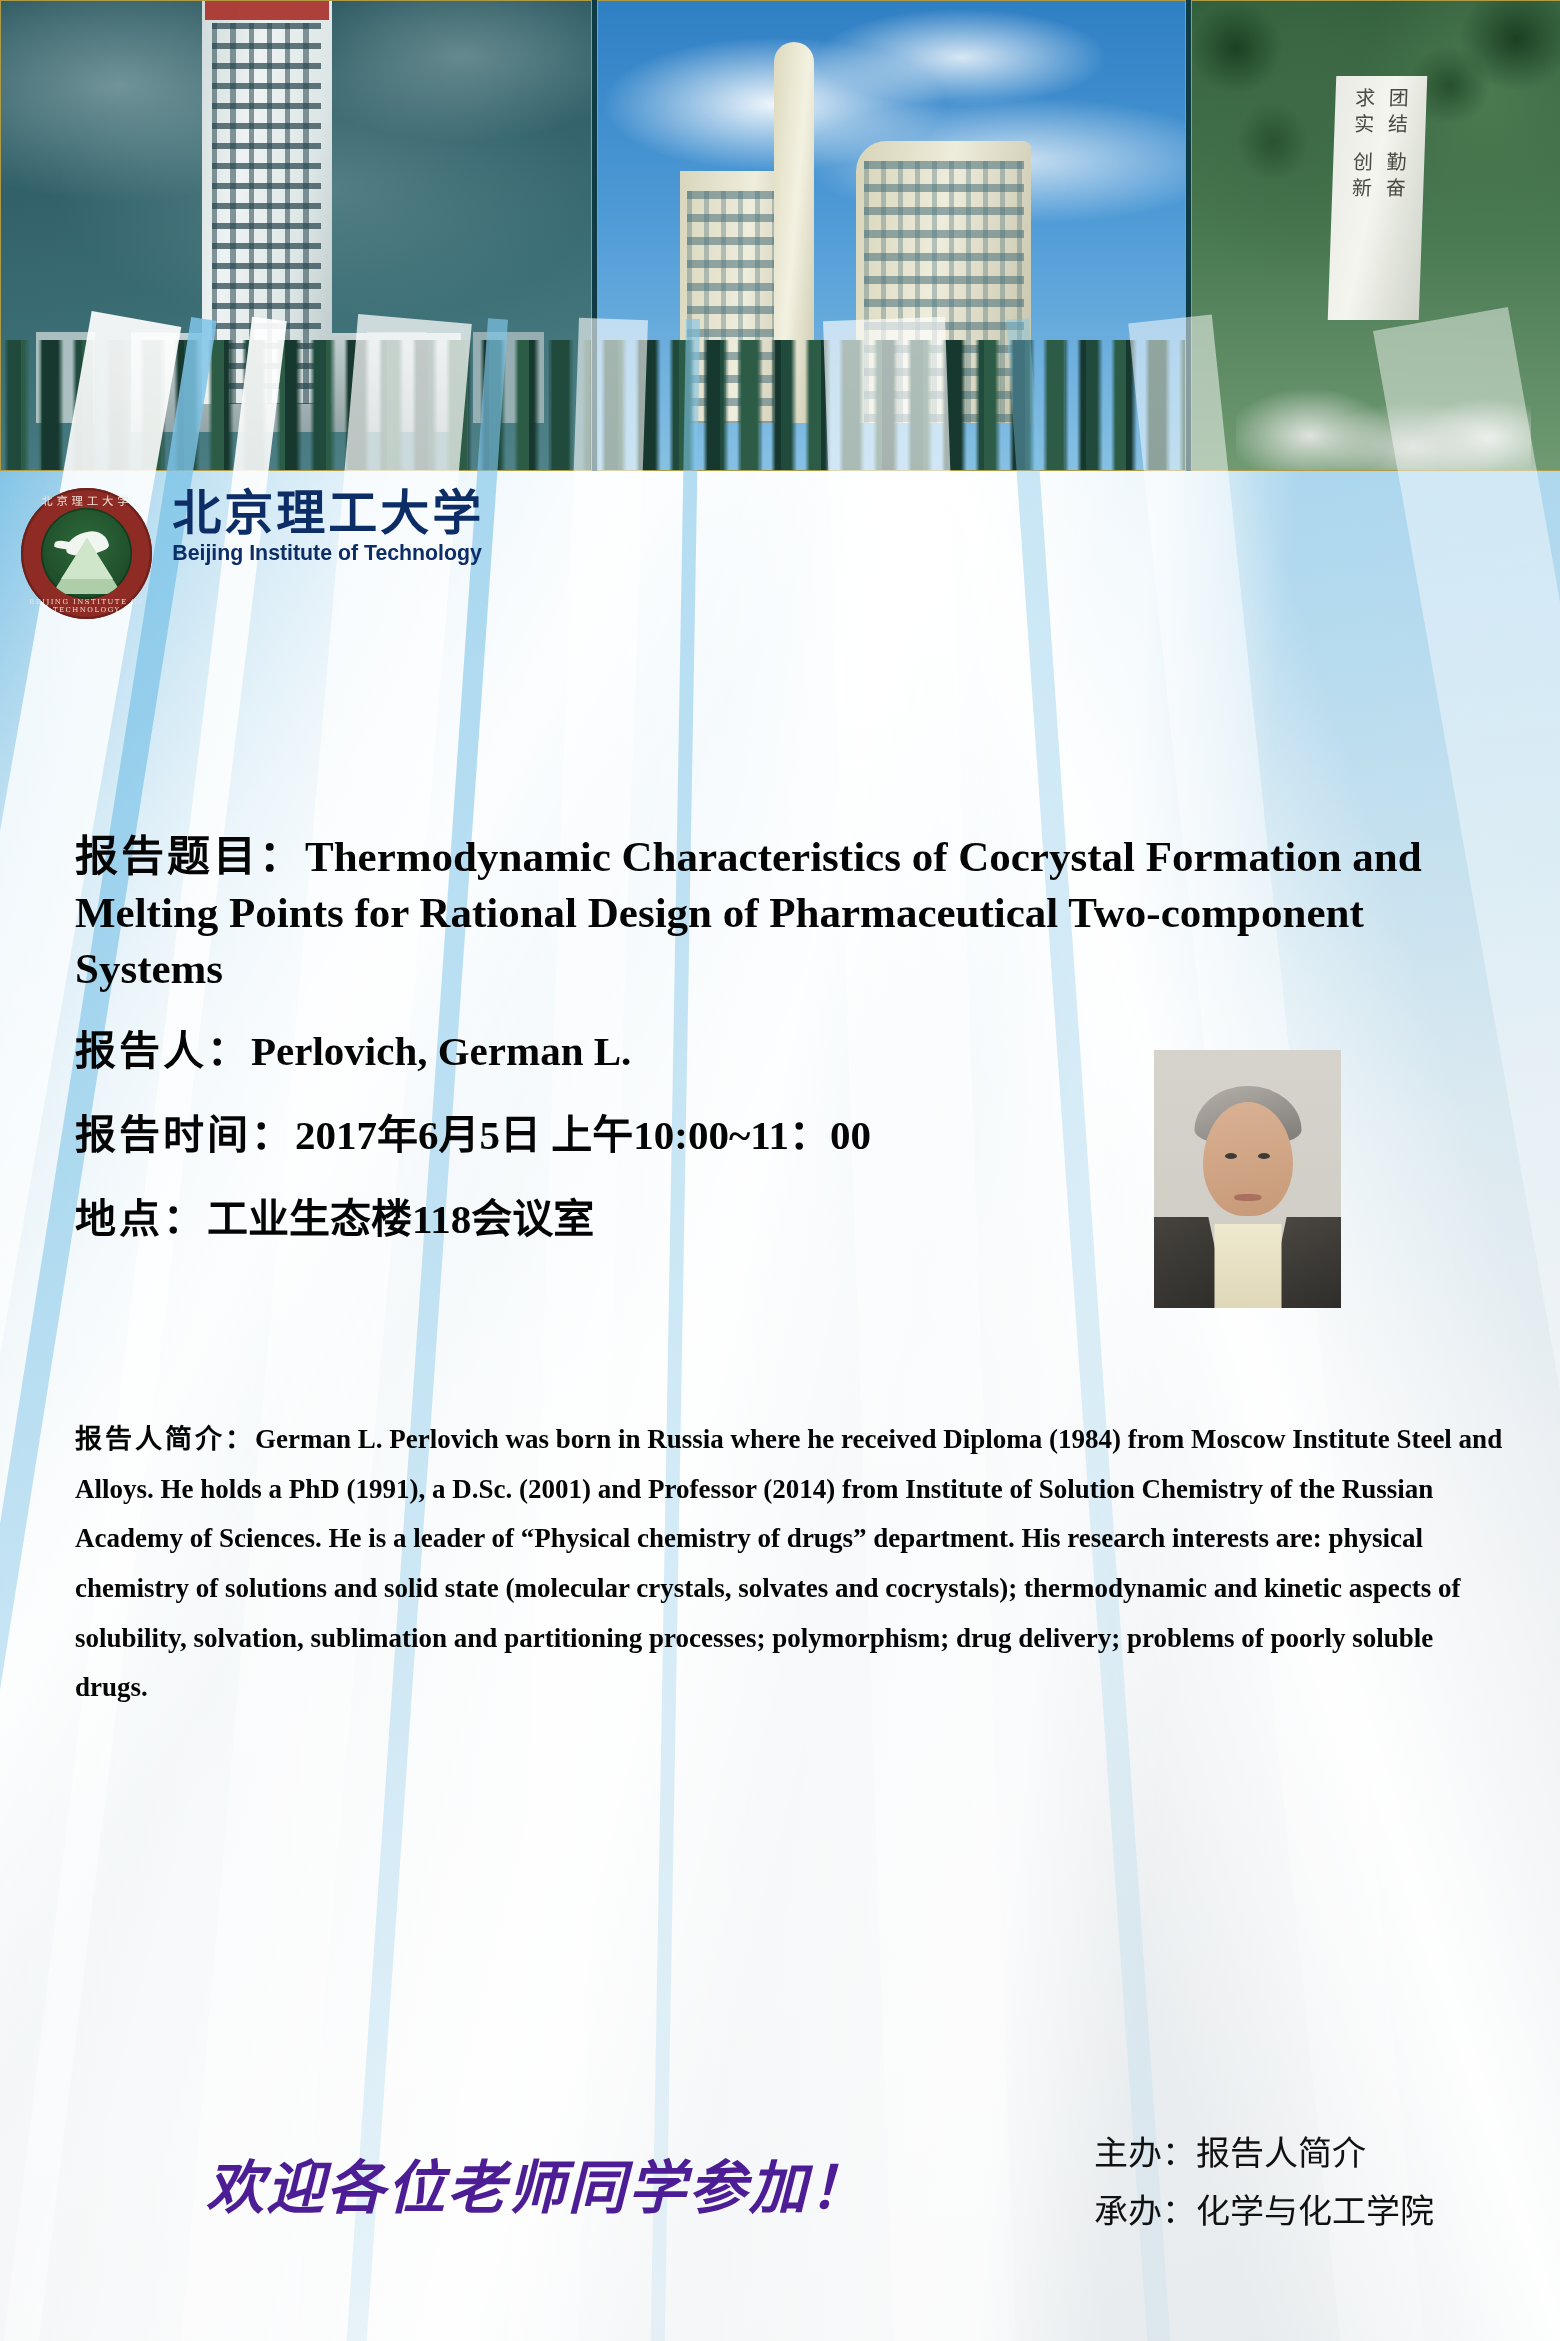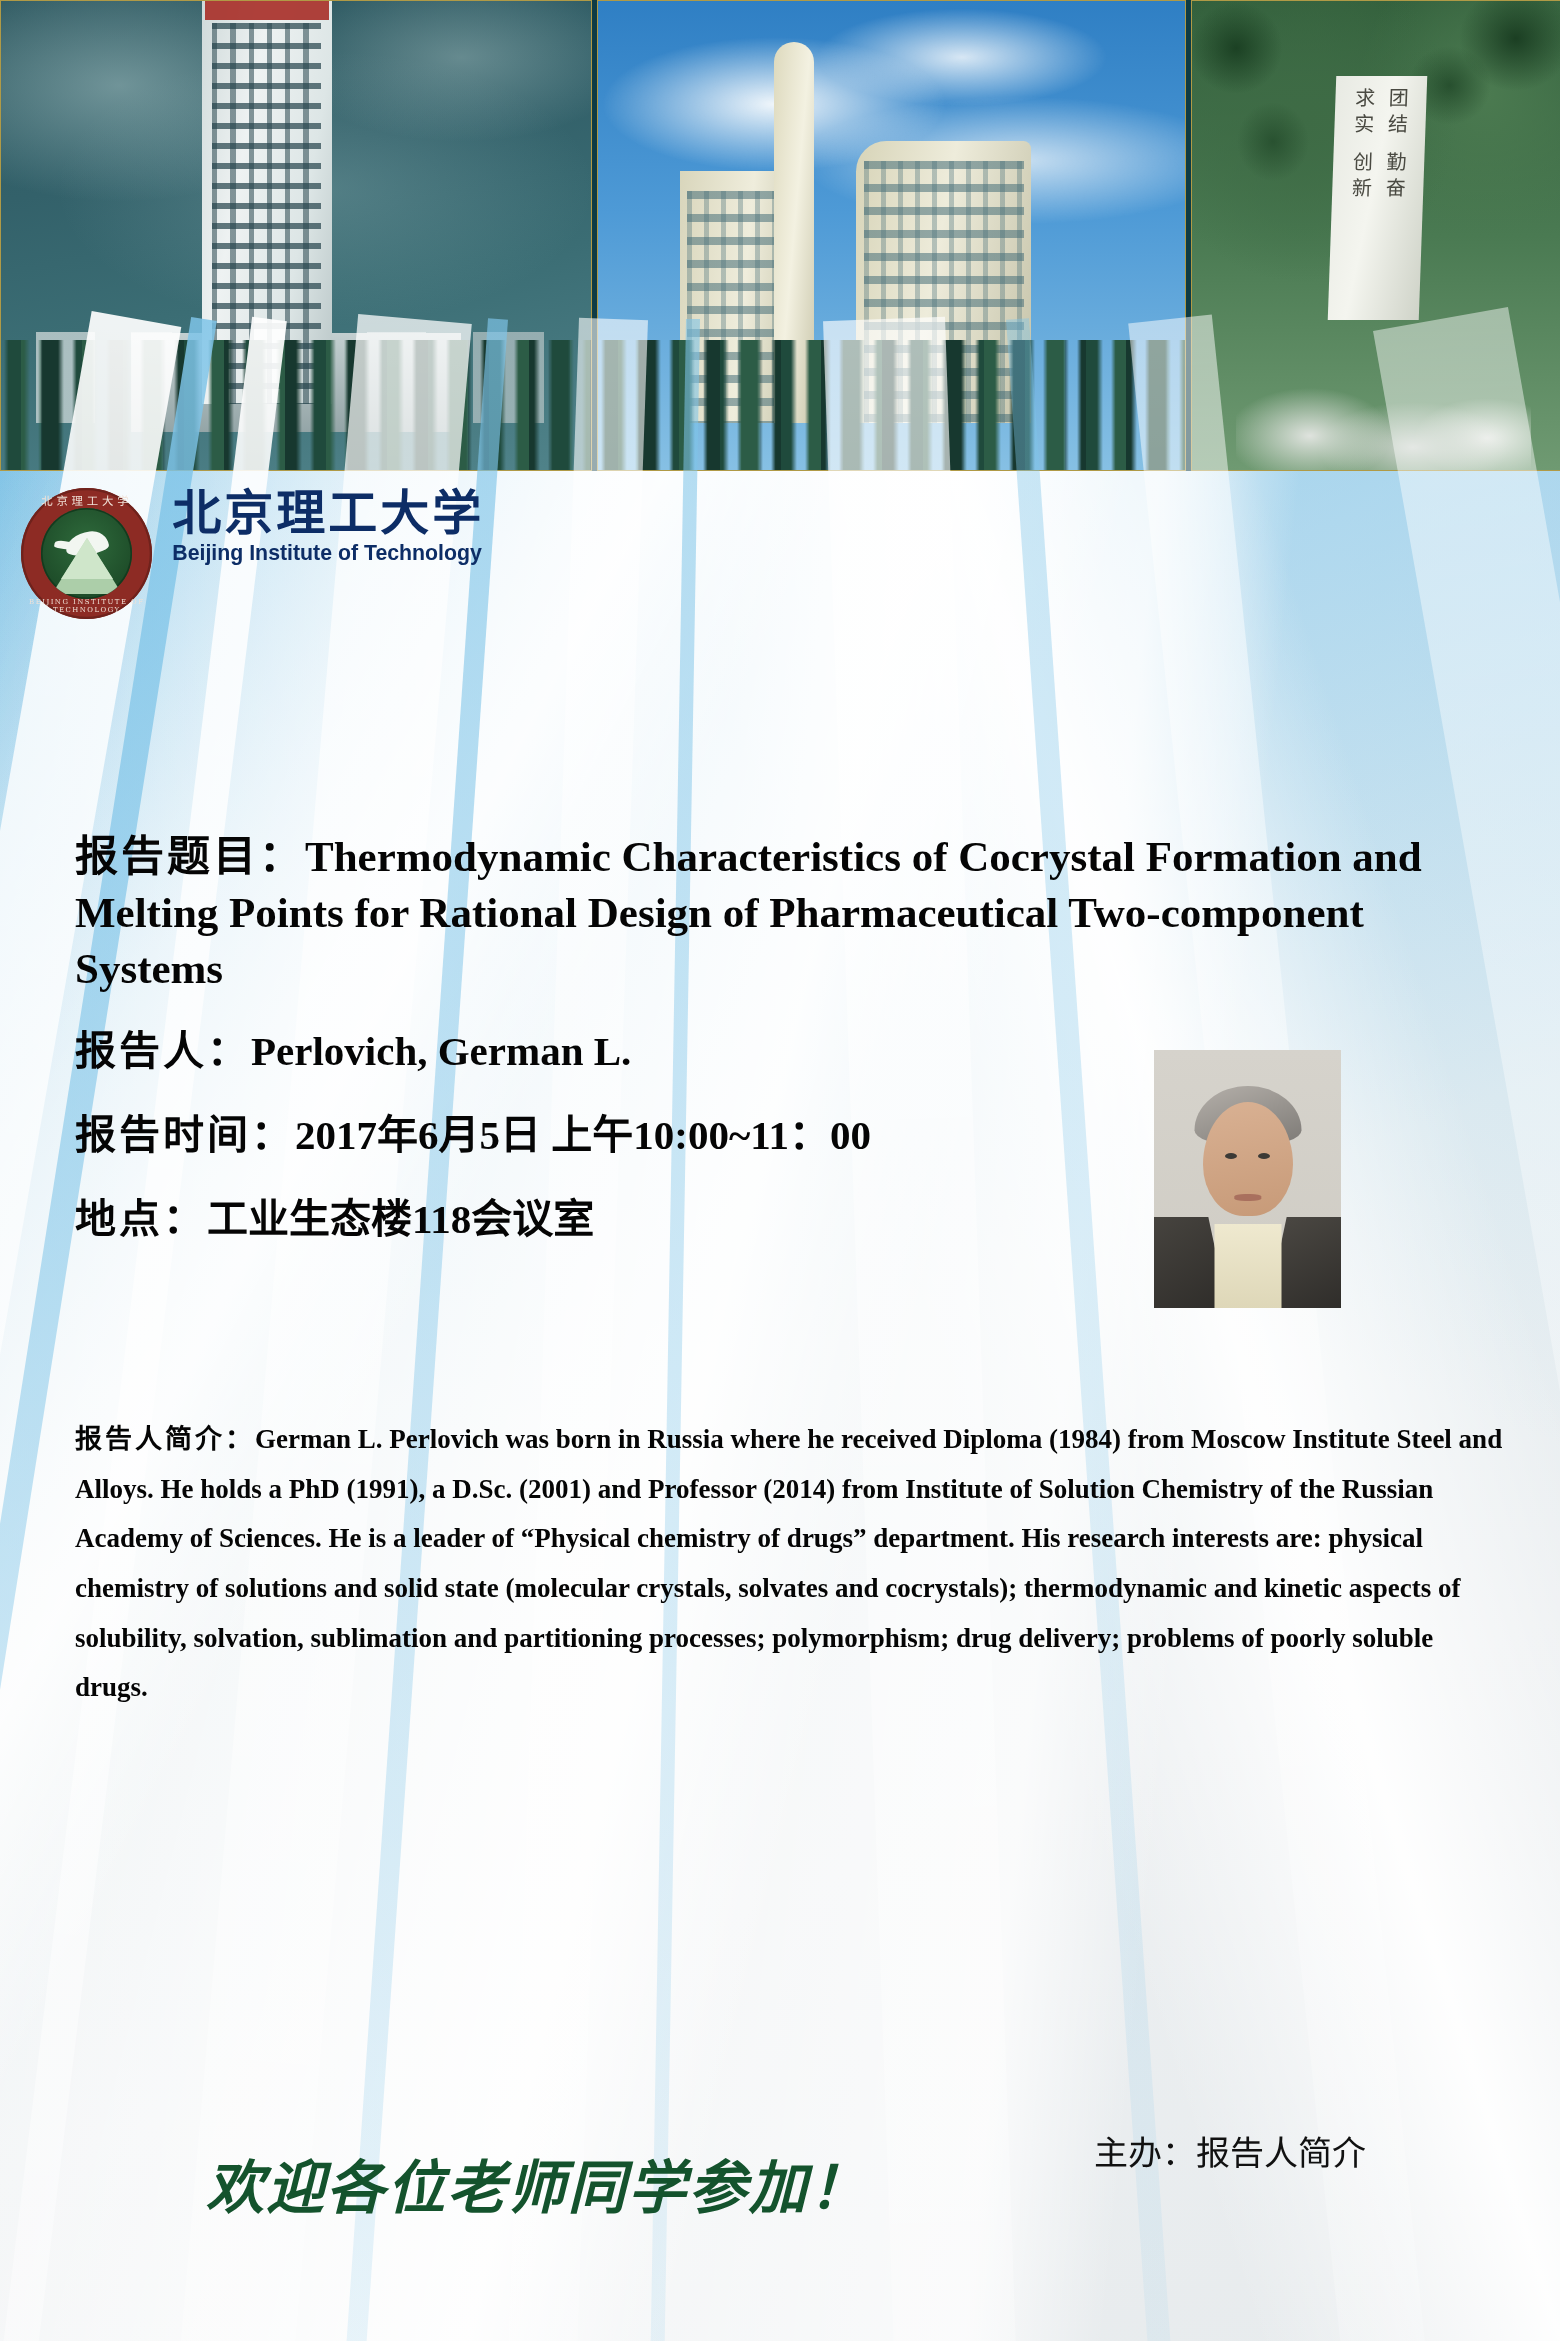--- a/index.html
+++ b/index.html
@@ -431,21 +431,21 @@
     text-align: left;
   }
 
   .welcome {
     position: absolute;
     left: 206px;
     top: 1670px;
     font-family: Liberation Sans, sans-serif;
     font-size: 58px;
     font-weight: bold;
-    color: #14532d;
+    color: #4c1d95;
     letter-spacing: 2.3px;
     font-style: italic;
   }
   .organizers {
     position: absolute;
     right: 40px;
     top: 1653px;
     text-align: left;
     font-family: "DejaVu Sans", sans-serif;
     font-size: 34px;
@@ -560,17 +560,18 @@
     </div>
 
     <div class="block bio">
       <span class="lbl-cn">报告人简介：</span><span>German L. Perlovich was born in Russia where he received Diploma (1984) from Moscow Institute Steel and Alloys. He holds a PhD (1991), a D.Sc. (2001) and Professor (2014) from Institute of Solution Chemistry of the Russian Academy of Sciences. He is a leader of “Physical chemistry of drugs” department. His research interests are: physical chemistry of solutions and solid state (molecular crystals, solvates and cocrystals); thermodynamic and kinetic aspects of solubility, solvation, sublimation and partitioning processes; polymorphism; drug delivery; problems of poorly soluble drugs.</span>
     </div>
 
     <div class="welcome">欢迎各位老师同学参加！</div>
 
     <div class="organizers">
       <div>主办：报告人简介</div>
+      <div>承办：化学与化工学院</div>
     </div>
 
   </div>
 </div>
 
 
 </body></html>

